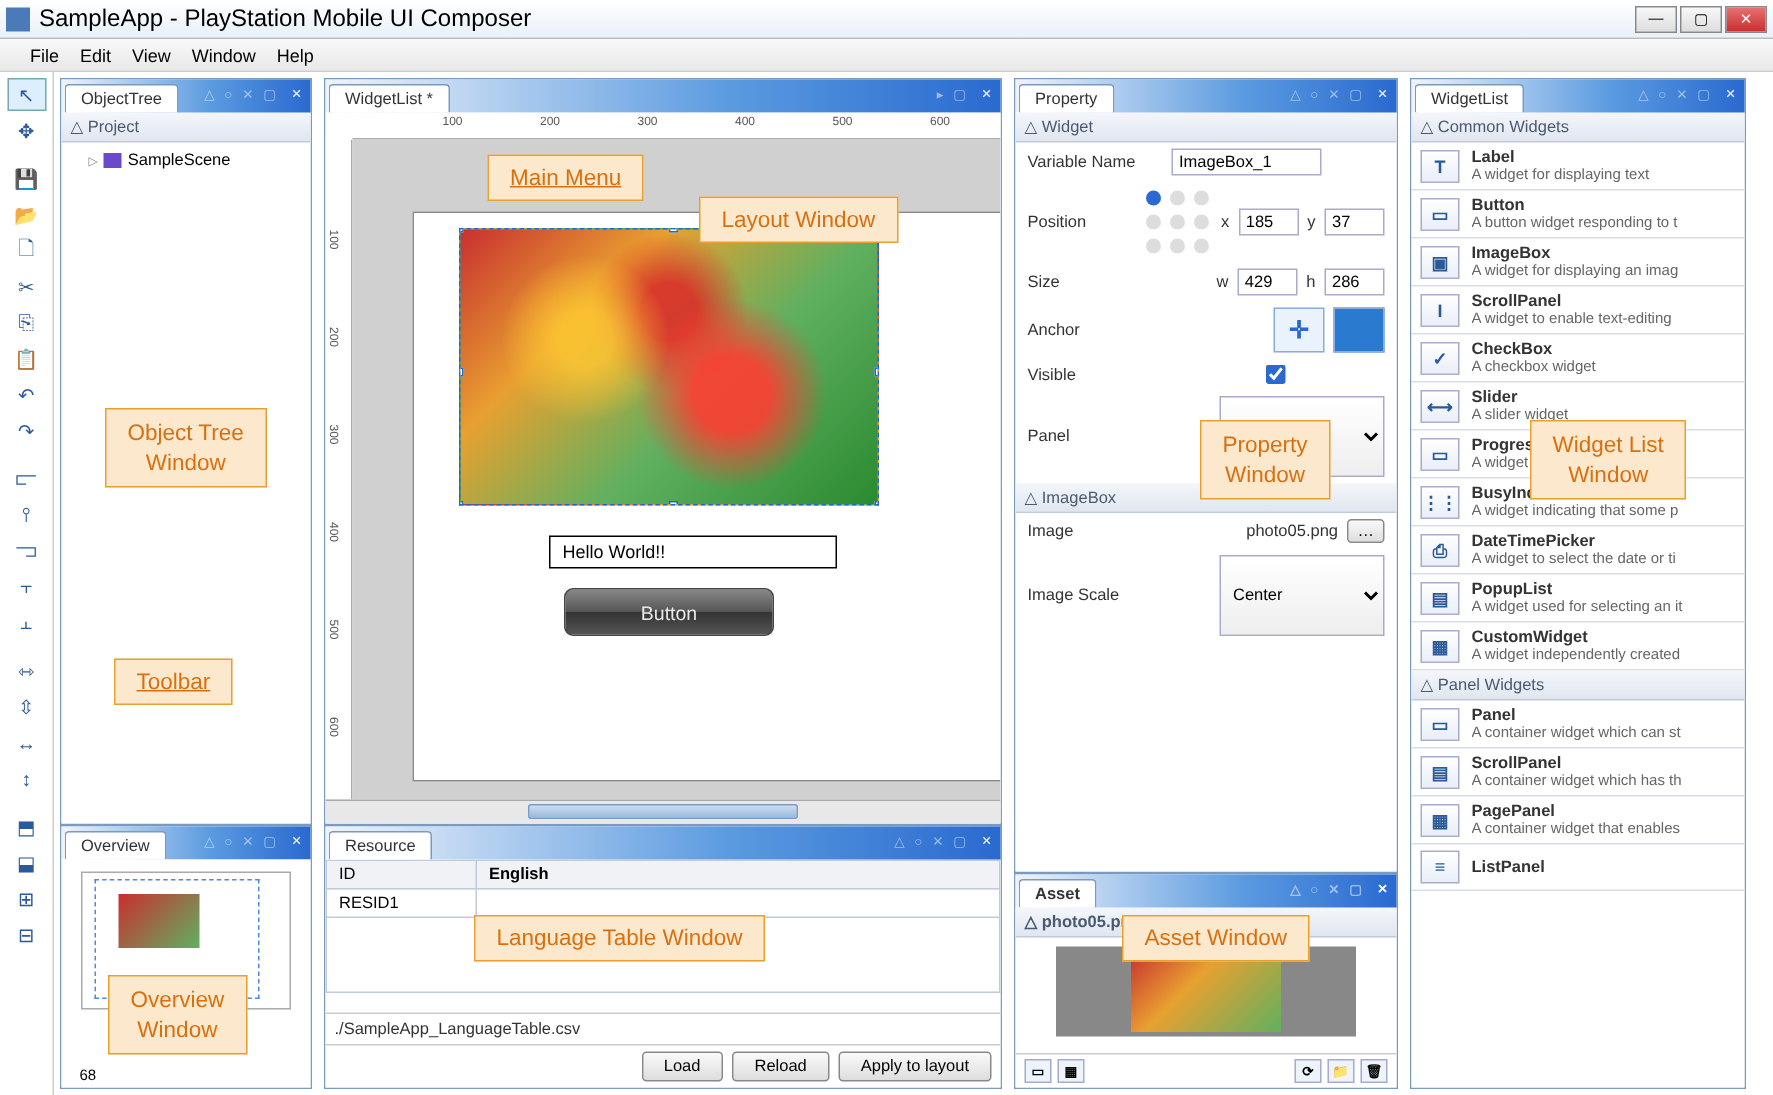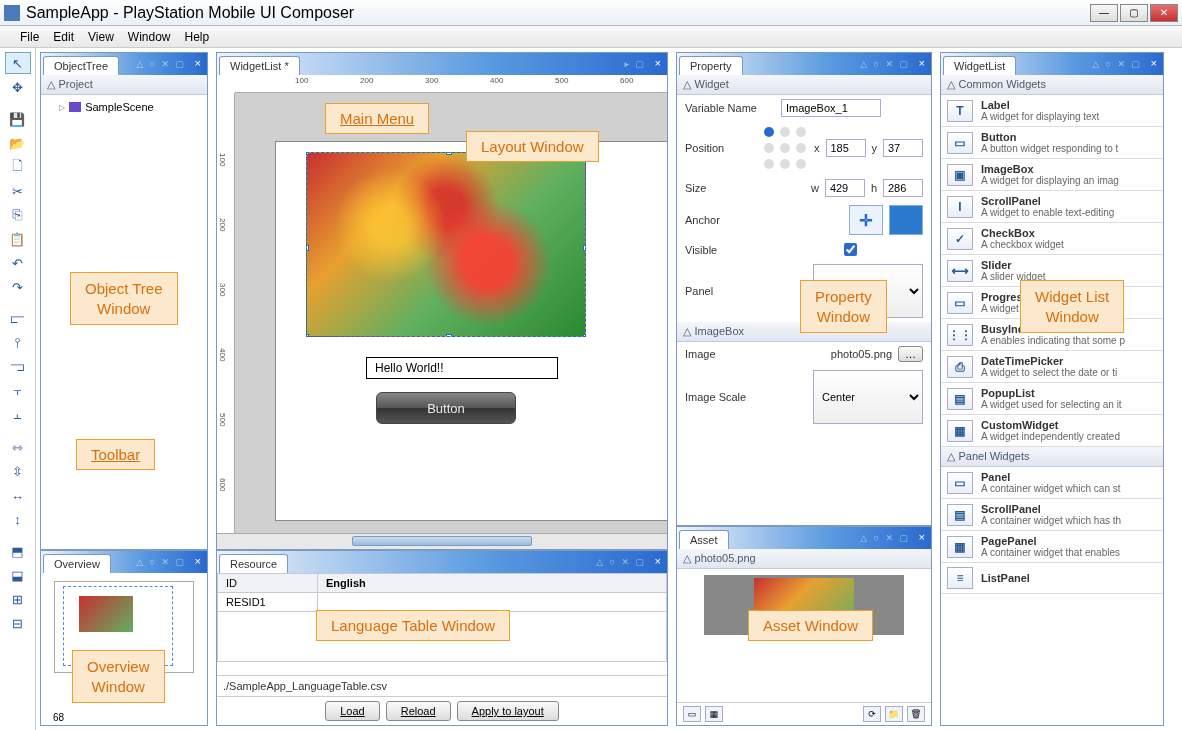--- a/index.html
+++ b/index.html
@@ -258,21 +258,21 @@
             </tr>
             <tr>
                   <td colspan="2" style="height:50px;"></td>
                 </tr>
           </tbody>
             </table>
         </div>
         <div class="res-footer">
           <span class="path">./SampleApp_LanguageTable.csv</span>
         </div>
-        <div class="res-footer" style="justify-content:center;text-decoration:underline;">
+        <div class="res-footer" style="justify-content:flex-end;">
           <button class="stdbtn">Load</button>
           <button class="stdbtn">Reload</button>
           <button class="stdbtn">Apply to layout</button>
         </div>
       </div>
     </div>
   </div>
 
   <div class="col" style="width:264px;">
     <div class="panel" style="flex:1;">
@@ -338,21 +338,21 @@
           <span>photo05.png</span>
           <button class="stdbtn" style="padding:1px 6px;">…</button>
         </div>
         <div class="prop-row">
           <label>Image Scale</label>
           <div style="flex:1"></div>
           <select class="prop-sel"><option>Center</option></select>
         </div>
       </div>
     </div>
-    <div class="panel" style="height:200px;">
+    <div class="panel" style="height:144px;font-weight:bold;">
       <div class="panel-tabrow">
         <div class="panel-tab">Asset</div>
         <span class="symbols">△ ○ ✕ ▢ <span class="closex">×</span></span>
       </div>
       <div class="panel-body" style="display:flex;flex-direction:column;">
         <div class="section-header">△ <span>photo05.png</span></div>
         <div class="asset-thumb">
             <div class="asset-thumb-inner"></div>
           </div>
         <div style="flex:1"></div>
@@ -426,21 +426,21 @@
               <div class="widget-icon">▭</div>
               <div class="widget-info">
                 <div class="widget-name">ProgressBar</div>
                 <div class="widget-desc">A widget used to display the pro</div>
               </div>
             </div>
             <div class="widget-row">
               <div class="widget-icon">⋮⋮</div>
               <div class="widget-info">
                 <div class="widget-name">BusyIndicator</div>
-                <div class="widget-desc">A enables indicating that some p</div>
+                <div class="widget-desc">A widget indicating that some p</div>
               </div>
             </div>
             <div class="widget-row">
               <div class="widget-icon">⎙</div>
               <div class="widget-info">
                 <div class="widget-name">DateTimePicker</div>
                 <div class="widget-desc">A widget to select the date or ti</div>
               </div>
             </div>
             <div class="widget-row">

